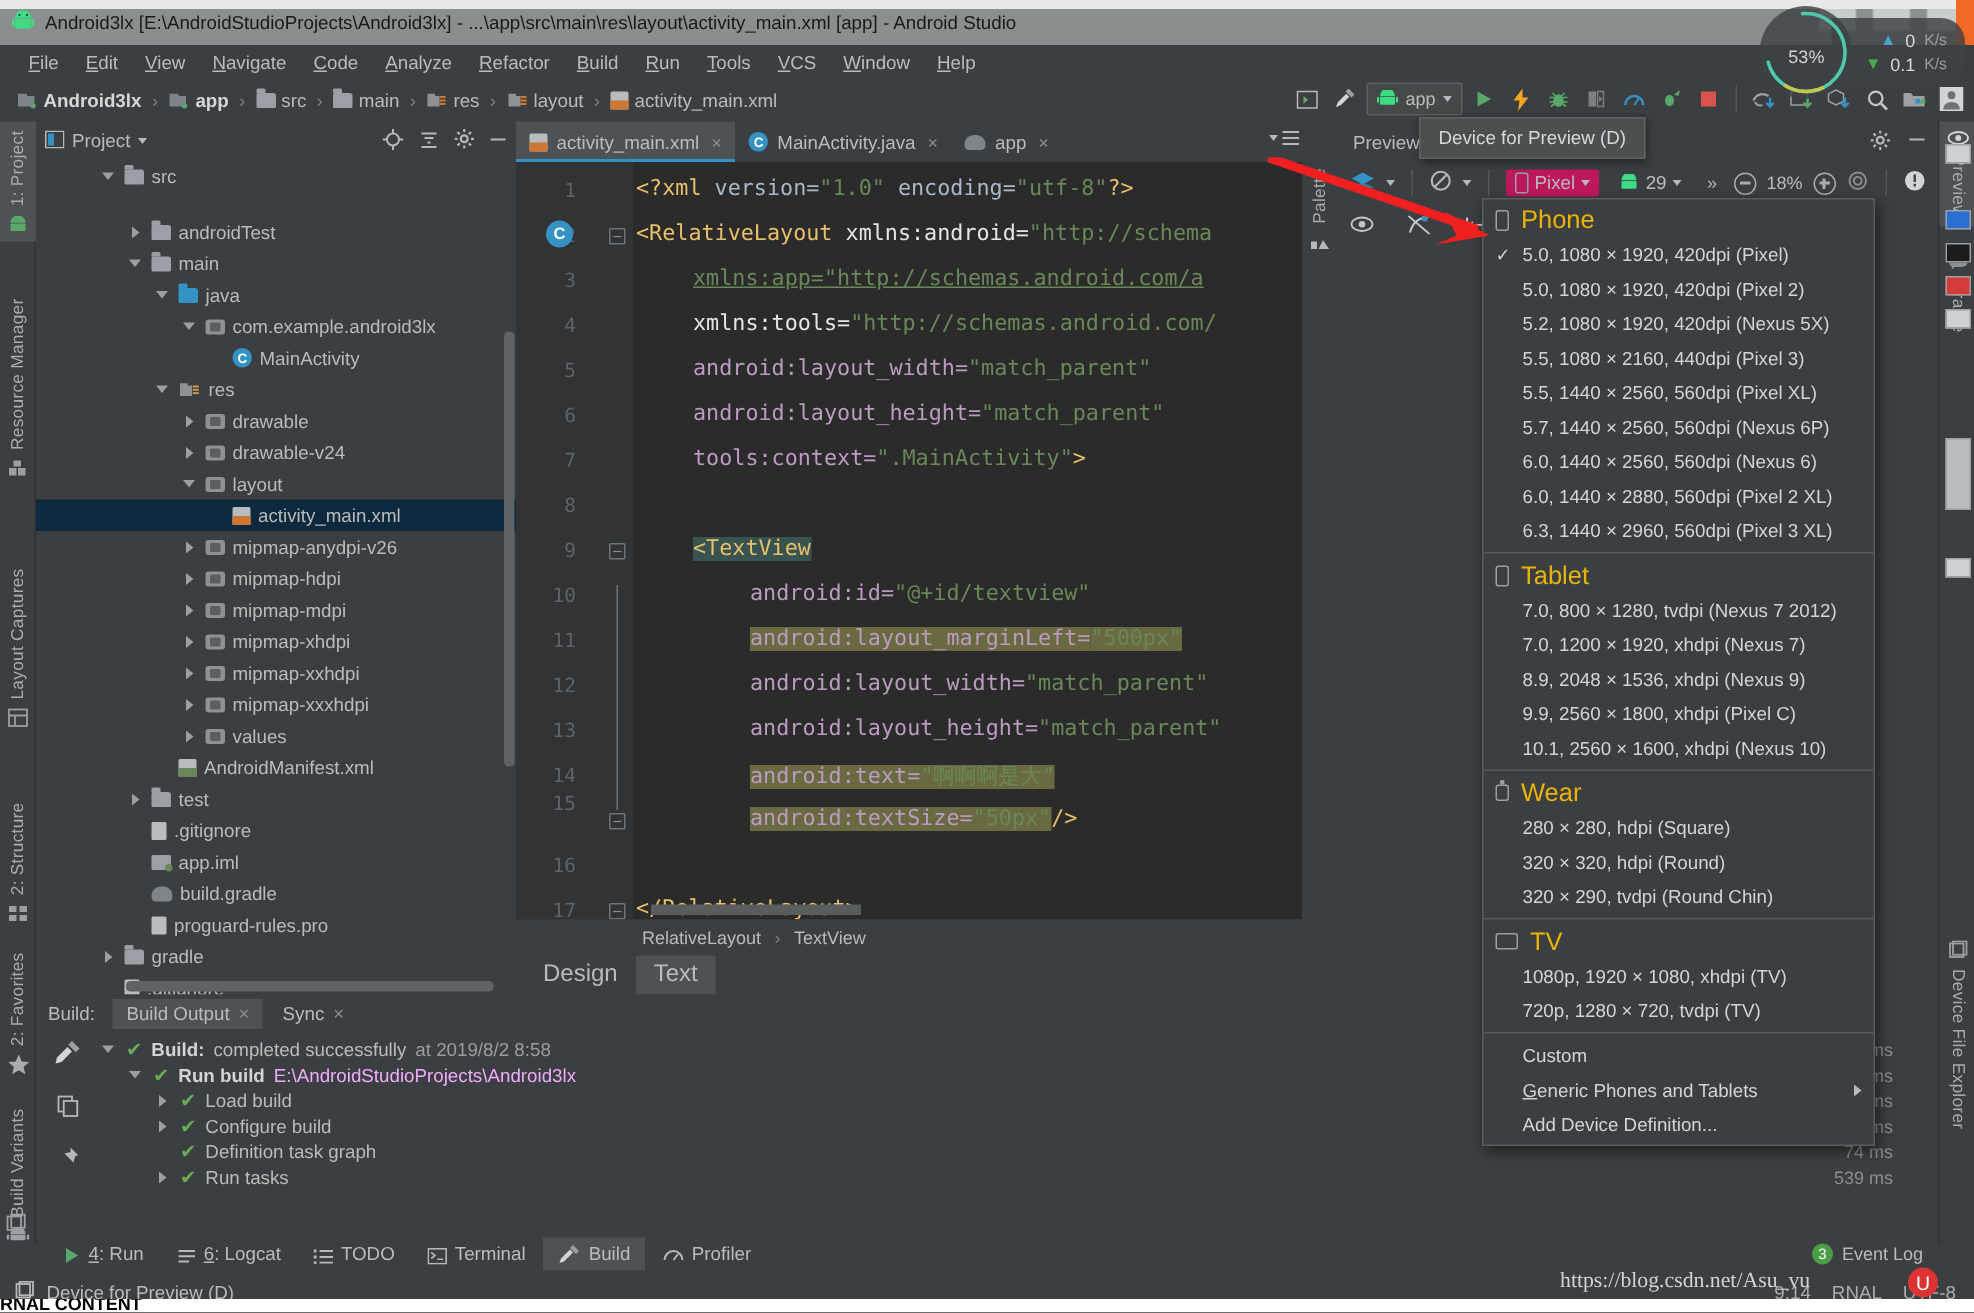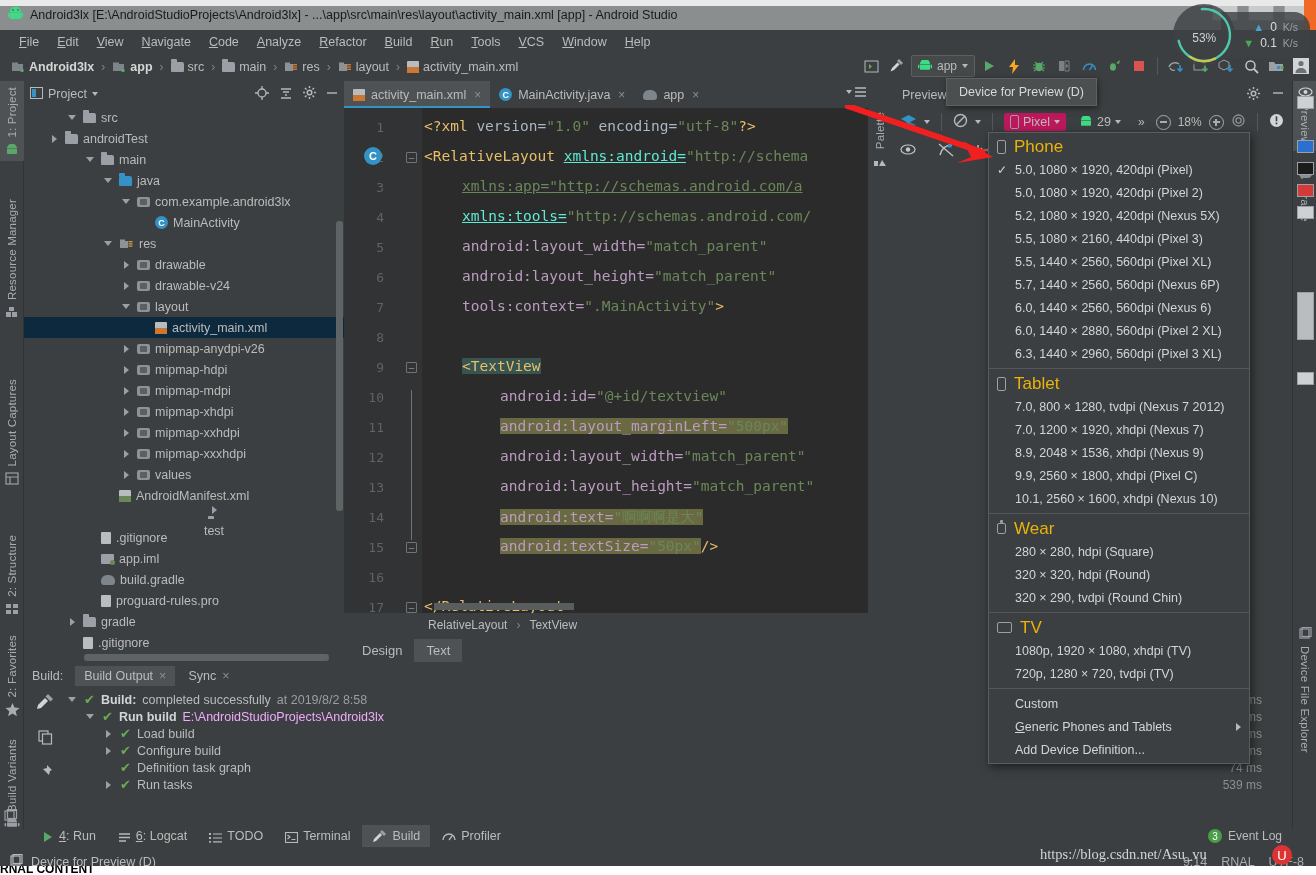--- a/index.html
+++ b/index.html
@@ -98,36 +98,36 @@
   .etab .x { color: #8a8e90; font-size: 12px; margin-left: 2px; }
 
   .editor { position: absolute; left: 344px; top: 108px; width: 548px; height: 505px; background: #2b2b2b; overflow: hidden; }
   .gutter { position: absolute; left: 0; top: 0; width: 78px; height: 505px; background: #313335; }
   .lnum { position: absolute; right: 38px; font-size: 13px; color: #606366; font-family: "DejaVu Sans Mono", monospace; }
   .codearea { position: absolute; left: 78px; top: 0; right: 0; height: 505px; font-family: "DejaVu Sans Mono", monospace; font-size: 14.5px; }
   .cline { position: absolute; white-space: pre; left: 2px; }
   .k-tag  { color: #e8bf6a; }
   .k-attr { color: #bb9cc0; }
   .k-val  { color: #6a8759; }
-  .k-ns   { color: #5eead4; text-decoration: underline; }
+  .k-ns   { color: #e5e5e5; }
   .k-punc { color: #a9b7c6; }
   .k-link { color: #6a8759; text-decoration: underline; }
   .hl-olive { background: #6a6a42; }
   .hl-green { background: #375450; }
   .editor-vscroll { position: absolute; right: 14px; top: 8px; width: 9px; height: 370px; background: #585b5d; border-radius: 4px; }
   .mmark { position: absolute; right: 2px; width: 9px; height: 3px; }
   .bp-c { position: absolute; left: 20px; width: 18px; height: 18px; border-radius: 50%; background: #3592c4; color: #fff;
           font-size: 11px; display:flex; align-items:center; justify-content:center; font-weight:bold; }
   .foldmark { position: absolute; left: 62px; width: 11px; height: 11px; border: 1px solid #6f7476; color: #8a8f91;
               font-size: 11px; display: flex; align-items: center; justify-content: center; border-radius: 1px; }
 
   .bcrumb2 { position: absolute; left: 344px; top: 613px; width: 548px; height: 24px; background: #3c3f41;
              display: flex; align-items: center; gap: 7px; padding-left: 84px; font-size: 12px; }
   .dtabs { position: absolute; left: 344px; top: 637px; width: 548px; height: 26px; background: #3c3f41; display: flex; align-items: center; padding-left: 6px; }
-  .dtab { padding: 4px 12px; font-size: 13px; }
+  .dtab { padding: 4px 12px; font-size: 16px; }
   .dtab.active { background: #4e5254; }
 
   
   .palettebar { position: absolute; left: 868px; top: 108px; width: 24px; height: 505px; background: #3c3f41; }
   .prevhead { position: absolute; left: 892px; top: 81px; width: 400px; height: 27px; background: #3c3f41;
               display: flex; align-items: center; padding-left: 10px; font-size: 12.5px; }
   .prevhead .right { margin-left: auto; display: flex; align-items: center; gap: 12px; padding-right: 8px; color: #a7abad; }
   .prevtools { position: absolute; left: 892px; top: 108px; width: 400px; height: 56px; background: #3c3f41; }
   .ptrow { position: absolute; left: 0; width: 400px; height: 28px; display: flex; align-items: center; gap: 7px; padding-left: 8px; }
   .chip { display: flex; align-items: center; gap: 4px; padding: 2px 6px; border-radius: 2px; font-size: 12.5px; }
@@ -511,21 +511,21 @@
       </span>
     </div>
     <div class="tree" id="tree">
         <div class="trow" style="padding-left: 42px;">
           <span class="arrowslot">
             <span class="tri tri-d"></span>
           </span>
           <span class="fold"></span>
           <span>src</span>
         </div>
-        <div class="trow" style="padding-left: 24px;">
+        <div class="trow" style="padding-left: 60px; margin-top: 16px;">
           <span class="arrowslot">
             <span class="tri tri-r"></span>
           </span>
           <span class="fold"></span>
           <span>androidTest</span>
         </div>
         <div class="trow" style="padding-left: 60px;">
           <span class="arrowslot">
             <span class="tri tri-d"></span>
           </span>
@@ -637,21 +637,21 @@
             <span class="tri tri-r"></span>
           </span>
           <span class="resfold"></span>
           <span>values</span>
         </div>
         <div class="trow" style="padding-left: 78px;">
           <span class="arrowslot"></span>
           <span class="xmlicon mf"></span>
           <span>AndroidManifest.xml</span>
         </div>
-        <div class="trow" style="padding-left: 60px; flex-direction: column;">
+        <div class="trow" style="padding-left: 60px;">
           <span class="arrowslot">
             <span class="tri tri-r"></span>
           </span>
           <span class="fold"></span>
           <span>test</span>
         </div>
         <div class="trow" style="padding-left: 60px;">
           <span class="arrowslot"></span>
           <span class="filedoc"></span>
           <span>.gitignore</span>
@@ -721,21 +721,21 @@
         <div class="lnum" style="top: 132px;">5</div>
         <div class="lnum" style="top: 162px;">6</div>
         <div class="lnum" style="top: 192px;">7</div>
         <div class="lnum" style="top: 222px;">8</div>
         <div class="lnum" style="top: 252px;">9</div>
         <div class="lnum" style="top: 282px;">10</div>
         <div class="lnum" style="top: 312px; margin-left: 20px;">11</div>
         <div class="lnum" style="top: 342px;">12</div>
         <div class="lnum" style="top: 372px;">13</div>
         <div class="lnum" style="top: 402px;">14</div>
-        <div class="lnum" style="top: 432px;">15</div>
+        <div class="lnum" style="top: 421px;">15</div>
         <div class="lnum" style="top: 462px;">16</div>
         <div class="lnum" style="top: 492px;">17</div>
         <div class="bp-c" style="top: 39px;">C</div>
         <div class="foldmark" style="top: 44px;">−</div>
         <div class="foldmark" style="top: 254px;">−</div>
         <div class="foldmark" style="top: 434px;">−</div>
         <div class="foldmark" style="top: 494px;">−</div>
         <div style="position: absolute; left: 67px; top: 282px; width: 1px; height: 150px; background: rgb(111, 116, 118);"></div>
       </div>
     <div class="codearea" id="code">

